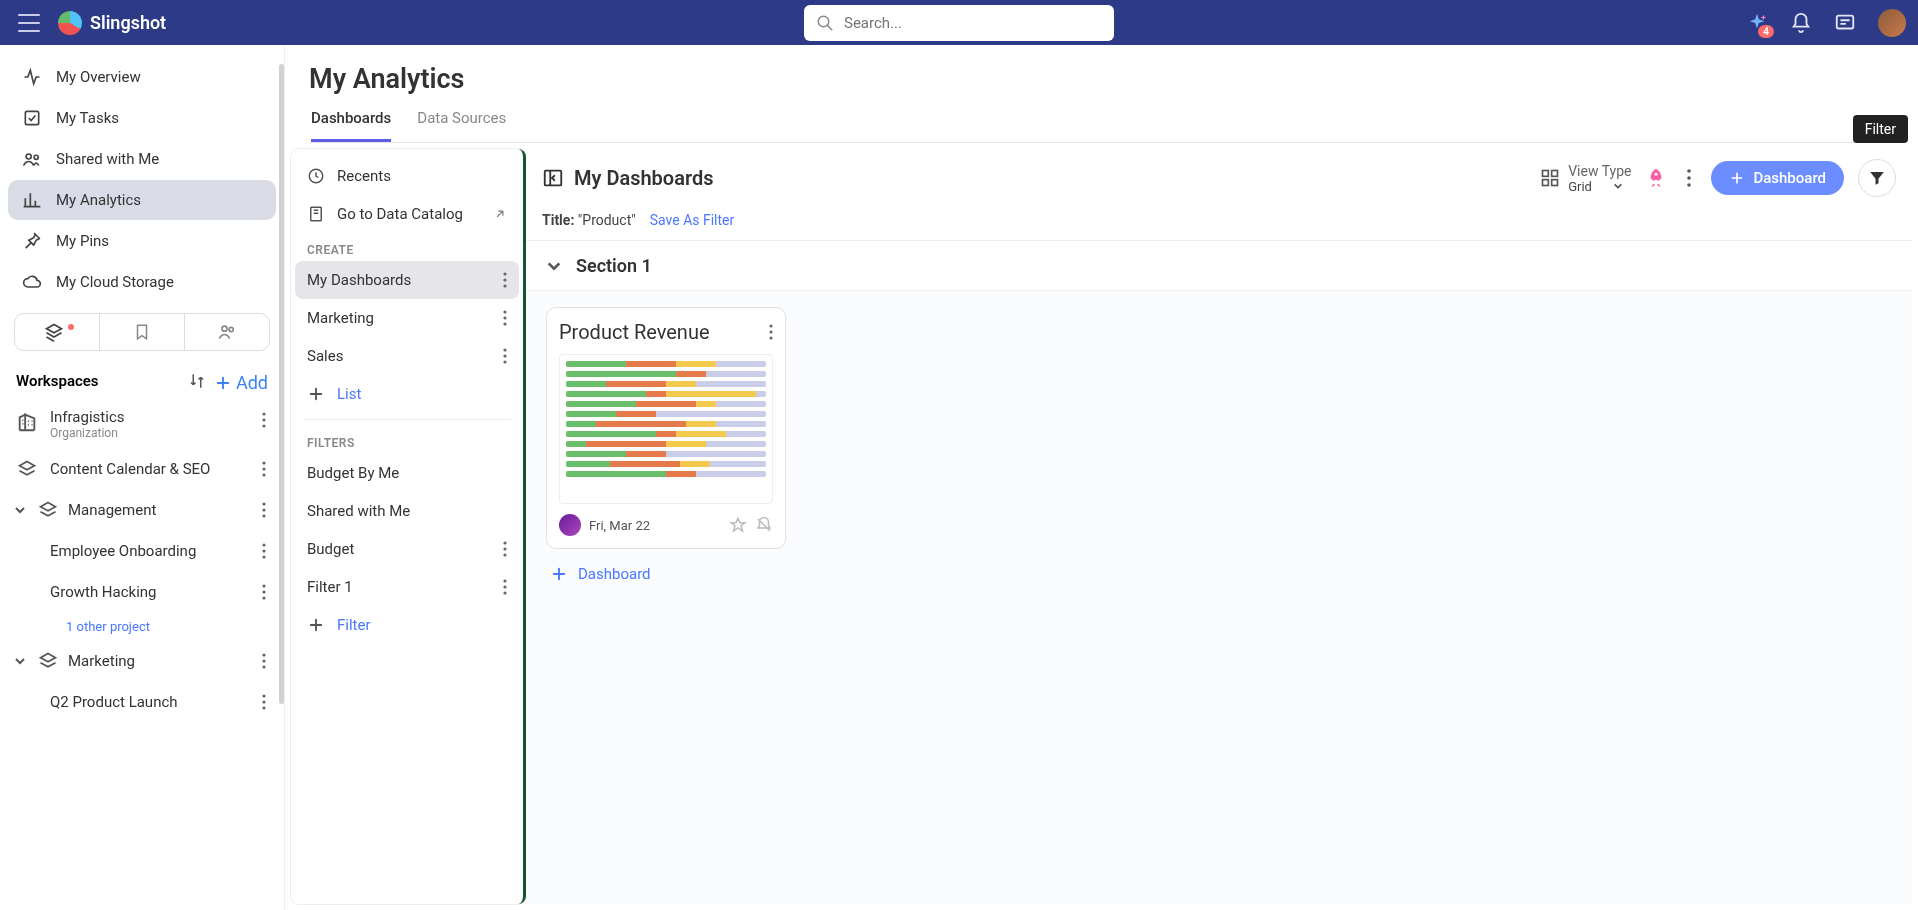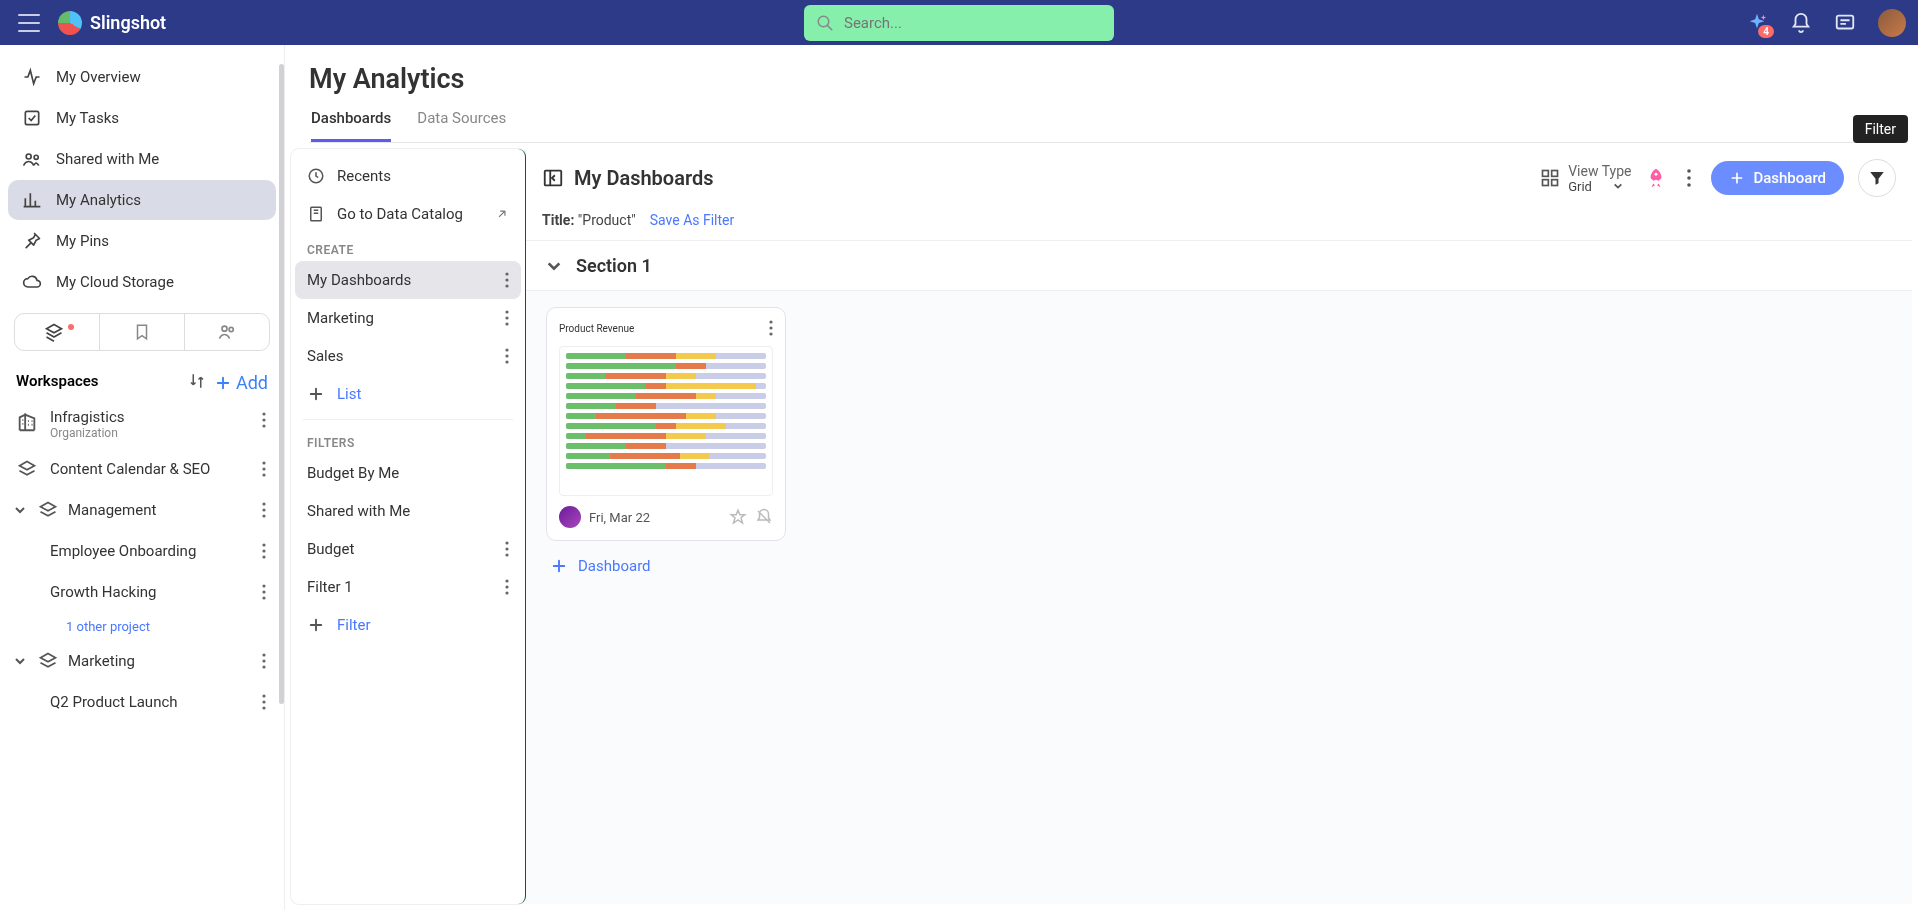--- a/index.html
+++ b/index.html
@@ -4,21 +4,21 @@
 <style>
 *{box-sizing:border-box;margin:0;padding:0;font-family:-apple-system,BlinkMacSystemFont,"Segoe UI",Roboto,sans-serif}
 body{background:#fff;overflow:hidden;height:910px;width:1918px;position:relative}
 svg{display:block}
 
 
 .topbar{height:45px;background:#2c3a87;display:flex;align-items:center;padding:0 12px;gap:12px;position:relative}
 .topbar .hamburger{color:#c9cde8}
 .logo{display:flex;align-items:center;gap:8px;color:#fff;font-weight:600;font-size:18px}
 .logo-badge{width:24px;height:24px;border-radius:50%;background:conic-gradient(#4fc3f7 0 120deg,#ef5350 120deg 270deg,#66bb6a 270deg 360deg)}
-.search-wrap{position:absolute;left:50%;transform:translateX(-50%);width:310px;height:36px;background:#86efac;border-radius:6px;display:flex;align-items:center;padding:0 12px;gap:10px;color:#888}
+.search-wrap{position:absolute;left:50%;transform:translateX(-50%);width:310px;height:36px;background:#ffffff;border-radius:6px;display:flex;align-items:center;padding:0 12px;gap:10px;color:#888}
 .search-wrap input{border:none;outline:none;flex:1;font-size:15px;color:#333;background:transparent}
 .tb-right{margin-left:auto;display:flex;align-items:center;gap:22px;color:#e3e6f5}
 .spark{position:relative}
 .spark-badge{position:absolute;bottom:-4px;right:-6px;background:#ff6b6b;color:#fff;border-radius:8px;font-size:10px;font-weight:600;padding:1px 5px}
 .avatar{width:28px;height:28px;border-radius:50%;background:linear-gradient(135deg,#8b5a3c,#c97b4a)}
 
 
 .below{display:flex;height:calc(910px - 45px)}
 
 
@@ -52,21 +52,21 @@
 .main{flex:1;display:flex;flex-direction:column;background:#fff}
 .main-head{padding:18px 24px 0 24px}
 .main-head h1{font-size:27px;font-weight:600;color:#333}
 .tabs{display:flex;gap:26px;margin-top:14px;font-size:15px;color:#888;border-bottom:1px solid #e6e6e6;padding-left:2px}
 .tabs .tab{padding-bottom:12px;cursor:pointer}
 .tabs .tab.active{color:#333;border-bottom:3px solid #5c5ce6;font-weight:500}
 
 .panesplit{flex:1;display:flex;min-height:0}
 
 
-.col2{width:235px;background:#fff;border-right:1px solid #14532d;padding:8px 4px;overflow-y:auto;margin:6px 0 6px 6px;border-radius:8px;box-shadow:0 0 0 1px #eee}
+.col2{width:235px;background:#fff;border-right:3px solid #14532d;padding:8px 4px;overflow-y:auto;margin:6px 0 6px 6px;border-radius:8px;box-shadow:0 0 0 1px #eee}
 .c2-item{display:flex;align-items:center;gap:12px;padding:10px 12px;border-radius:8px;color:#333;font-size:15px;cursor:pointer}
 .c2-item.active{background:#e5e5ea}
 .c2-item .ico{color:#555;width:18px;display:flex;justify-content:center}
 .c2-item .ext{margin-left:auto;color:#777}
 .c2-item .dots{margin-left:auto;color:#666;cursor:pointer}
 .c2-hdr{font-size:12px;letter-spacing:.5px;color:#888;padding:10px 12px 4px 12px;font-weight:600}
 .c2-add{color:#4a78ff}
 .c2-div{height:1px;background:#eee;margin:6px 8px}
 
 
@@ -85,21 +85,21 @@
 .filter-circle{width:38px;height:38px;border-radius:50%;background:#fff;border:1px solid #dcdce2;display:flex;align-items:center;justify-content:center;cursor:pointer;color:#333}
 .tooltip{position:absolute;top:-6px;right:4px;background:#222;color:#fff;font-size:14px;padding:6px 12px;border-radius:4px;transform:translateY(-100%)}
 .filterline{display:flex;align-items:center;gap:14px;padding:4px 16px 12px 16px;font-size:14px;color:#444;border-bottom:1px solid #eee}
 .filterline .sf{color:#4a78ff;cursor:pointer}
 
 .sec-head{display:flex;align-items:center;gap:14px;padding:14px 20px;font-size:18px;font-weight:600;color:#333;border-bottom:1px solid #eee;cursor:pointer}
 
 .cards-area{padding:16px 20px;background:#fafbfd;flex:1}
 .card{width:240px;border:1px solid #e2e2e8;border-radius:10px;background:#fff;padding:12px;display:flex;flex-direction:column;gap:10px}
 .card-top{display:flex;align-items:center;justify-content:space-between}
-.card-top .ct{font-size:10px;color:#333}
+.card-top .ct{font-size:20px;color:#333}
 .card-top .dots{color:#666;cursor:pointer}
 .preview{height:150px;background:#fff;border:1px solid #eee;border-radius:4px;padding:6px;display:flex;flex-direction:column;gap:4px}
 .bar{height:6px;border-radius:2px;display:flex;overflow:hidden;background:#c9cde8}
 .bar span{display:block;height:100%}
 .card-foot{display:flex;align-items:center;gap:8px}
 .card-foot .av{width:22px;height:22px;border-radius:50%;background:linear-gradient(135deg,#6a1b9a,#ab47bc)}
 .card-foot .date{font-size:13px;color:#555;flex:1}
 .card-foot .fico{color:#bbb;cursor:pointer}
 .add-dash{display:flex;align-items:center;gap:10px;color:#4a78ff;padding:16px 4px;font-size:15px;cursor:pointer}
 

